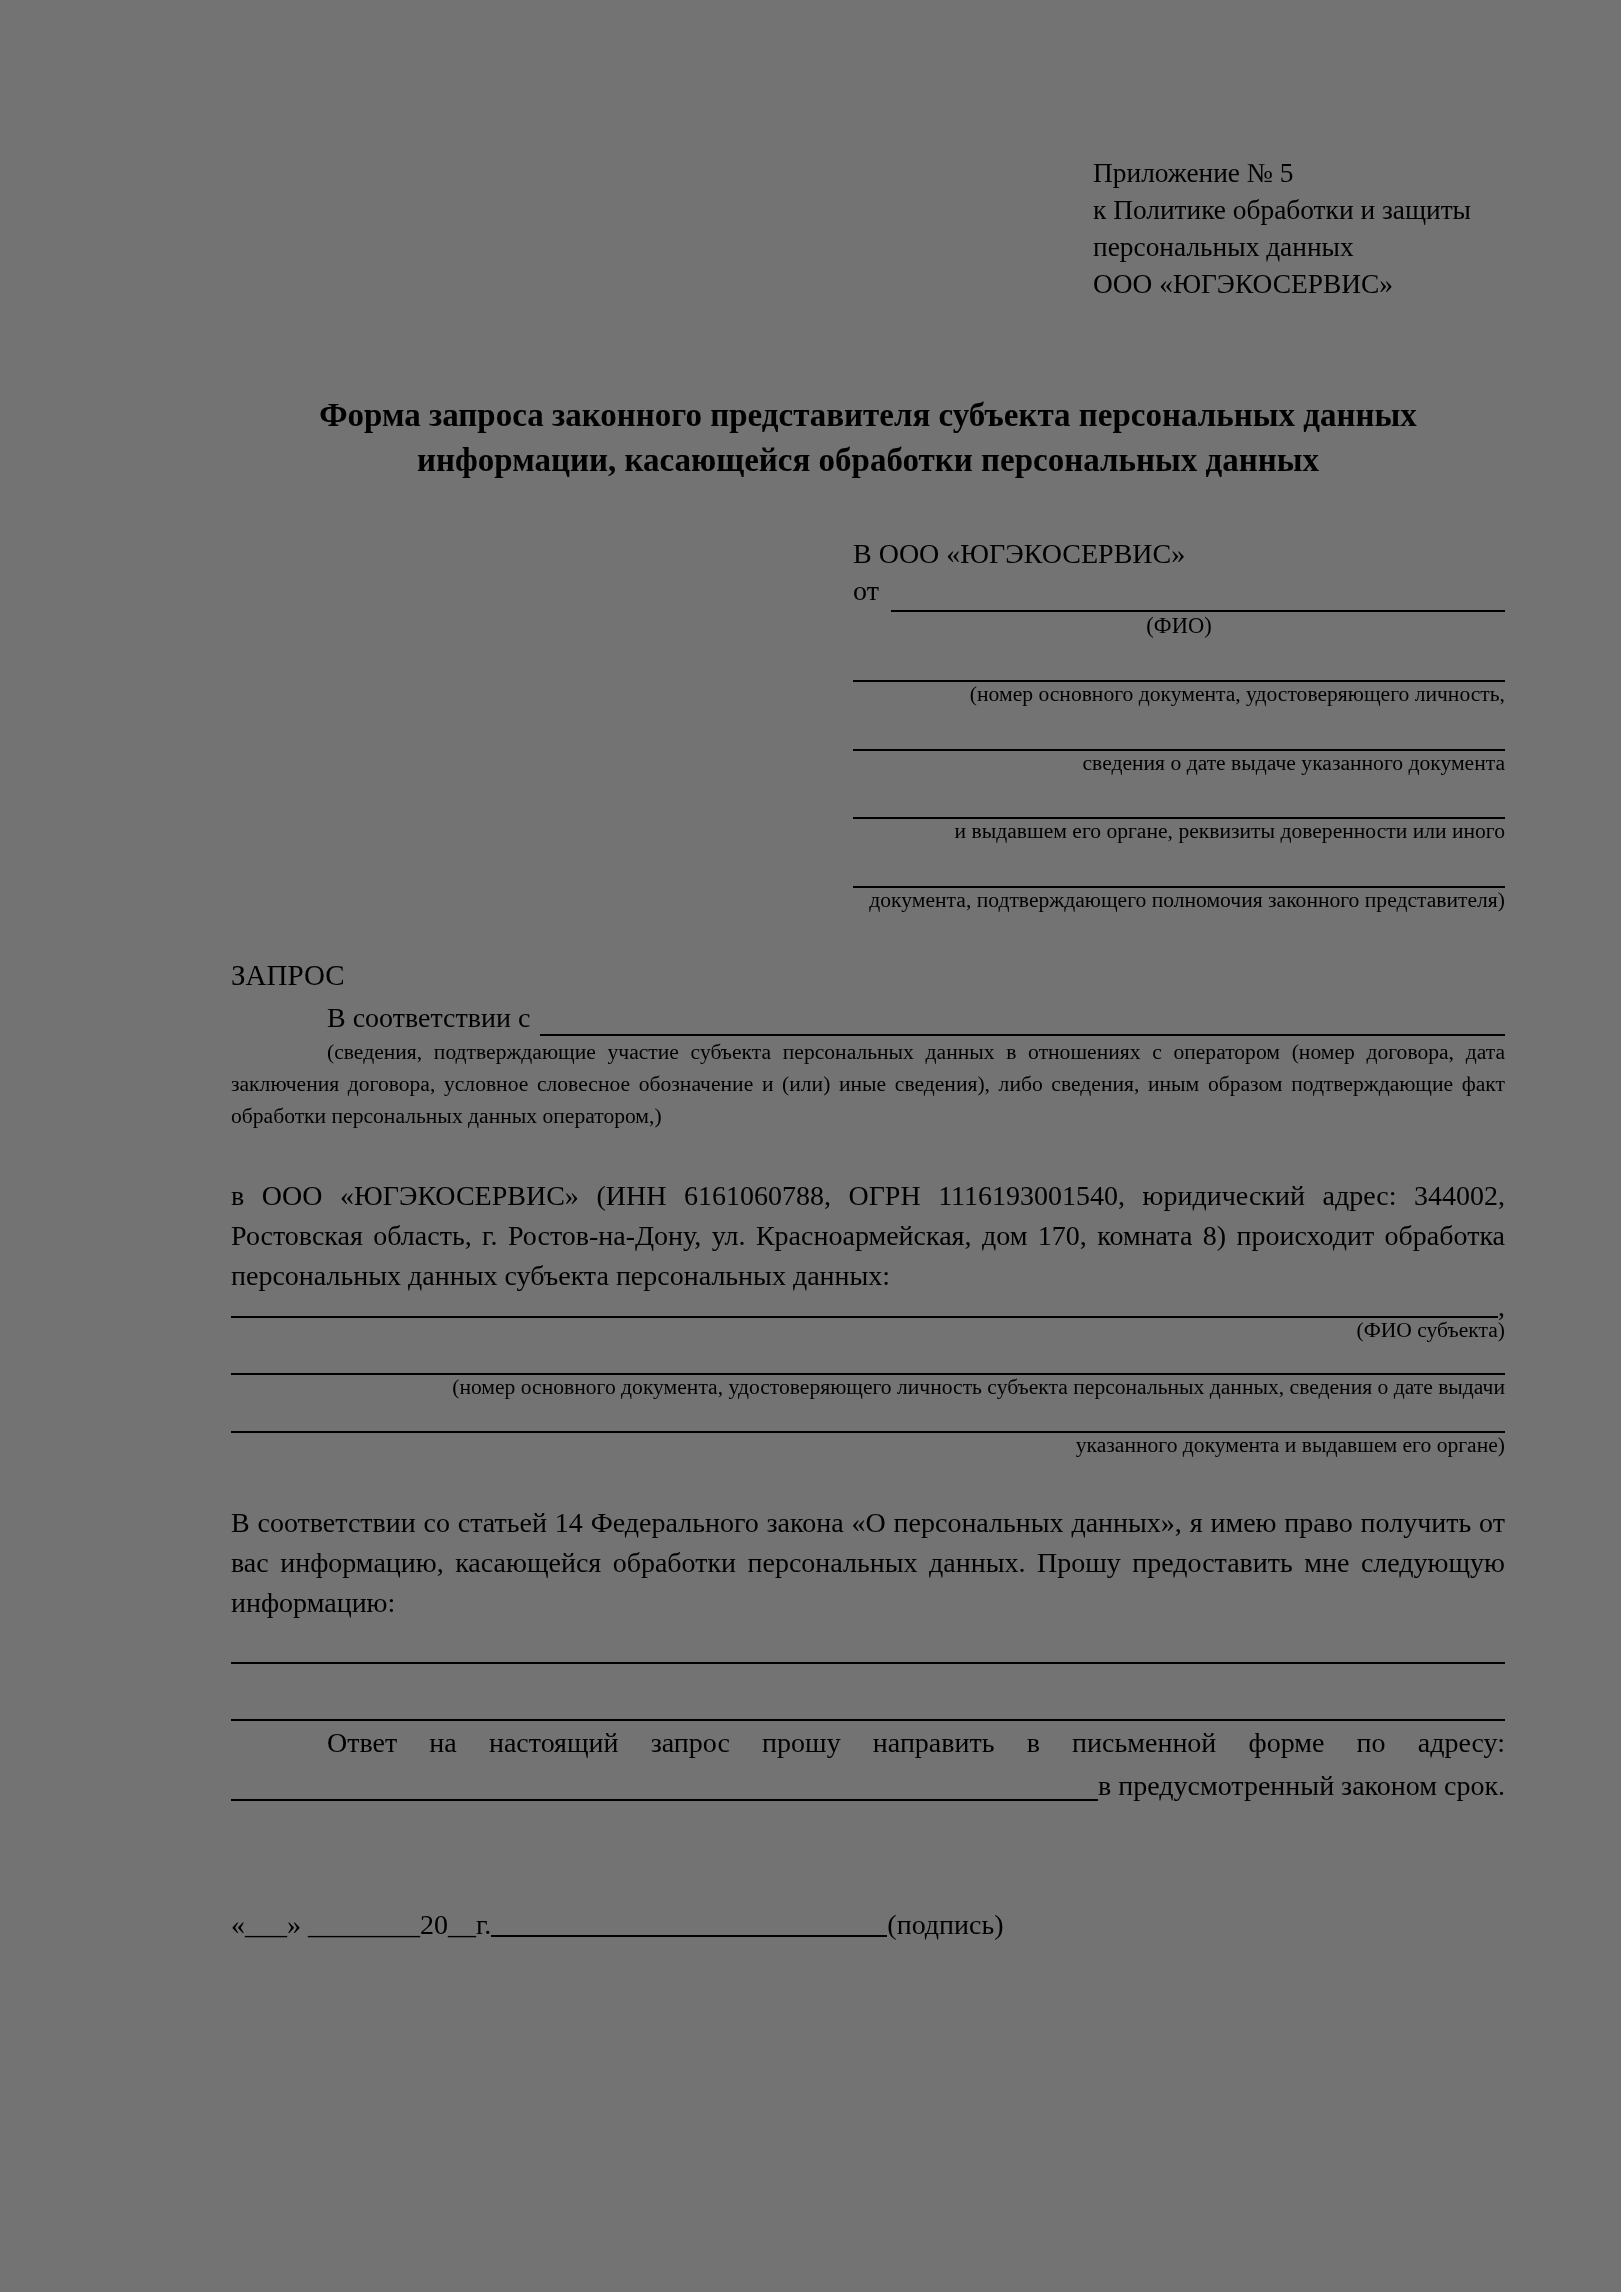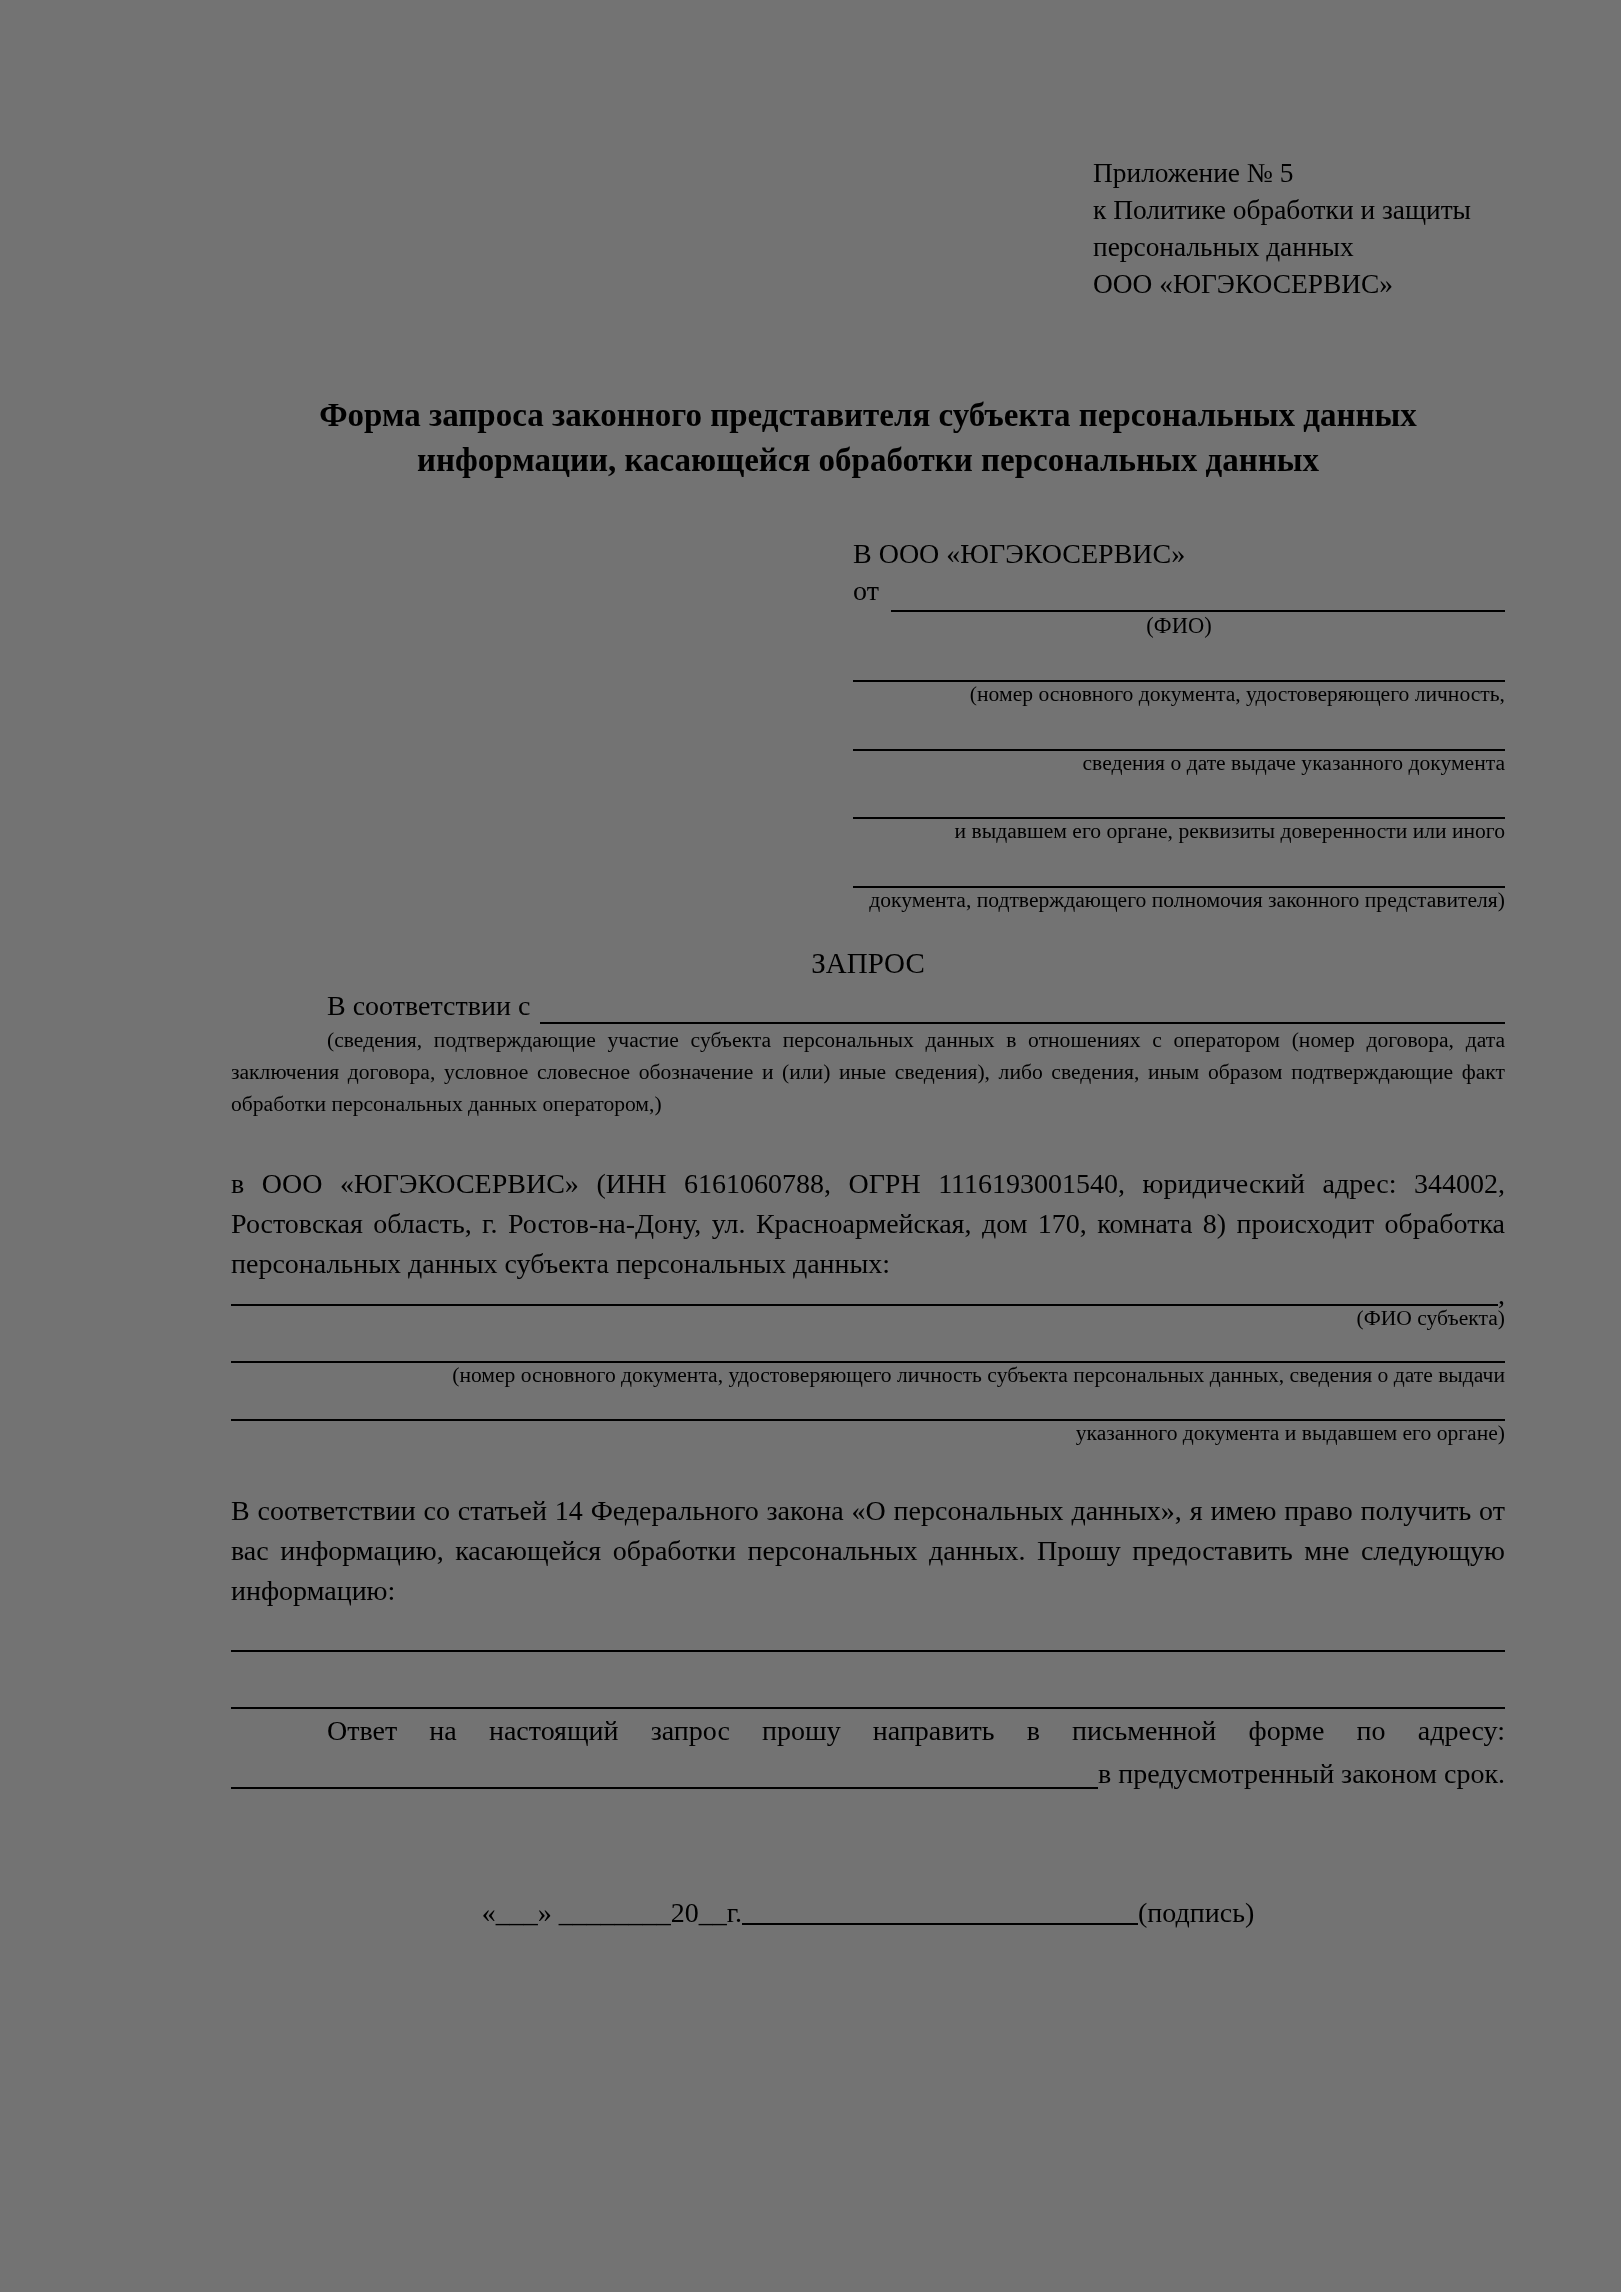--- a/index.html
+++ b/index.html
@@ -43,22 +43,21 @@
   .fill { flex: 1 1 auto; border-bottom: 2.9px solid #000; height: 100%; }
   .cap {
     font-size: 21.6px;
     line-height: 25.5px;
     text-align: right;
   }
   .fio-cap { font-size: 22.5px; line-height: 27.4px; text-align: center; }
   .addr .uline { height: 43px; border-bottom: 2.9px solid #000; }
   
   .req-heading {
-    margin-top: 31px;
-    text-align: center;
+    margin-top: 43px;
     font-size: 29px;
     line-height: 39px;
   }
   
   .acc-row { display: flex; height: 41px; font-size: 28px; align-items: flex-end; }
   .acc-row .prefix { padding-left: 96px; padding-right: 9.8px; line-height: 37px; }
   
   .note {
     font-size: 21.6px;
     line-height: 32px;
@@ -87,21 +86,21 @@
     text-align: justify;
     text-align-last: justify;
   }
   .answer2 { display: flex; height: 43px; font-size: 28px; }
   .answer2 .fill { height: 37px; }
   .answer2 .suffix { line-height: 43px; white-space: nowrap; }
   
   .footer {
     margin-top: 98px;
     display: flex;
-    justify-content: center;
+    justify-content: flex-start;
     font-size: 28px;
     height: 43px;
   }
   .footer .date { line-height: 39px; white-space: nowrap; }
   .sig { display: flex; }
   .sig .sig-line { width: 396px; border-bottom: 2.9px solid #000; height: 32px; }
   .sig .sig-cap { line-height: 39px; white-space: nowrap; }
 </style>
 </head>
 <body>

